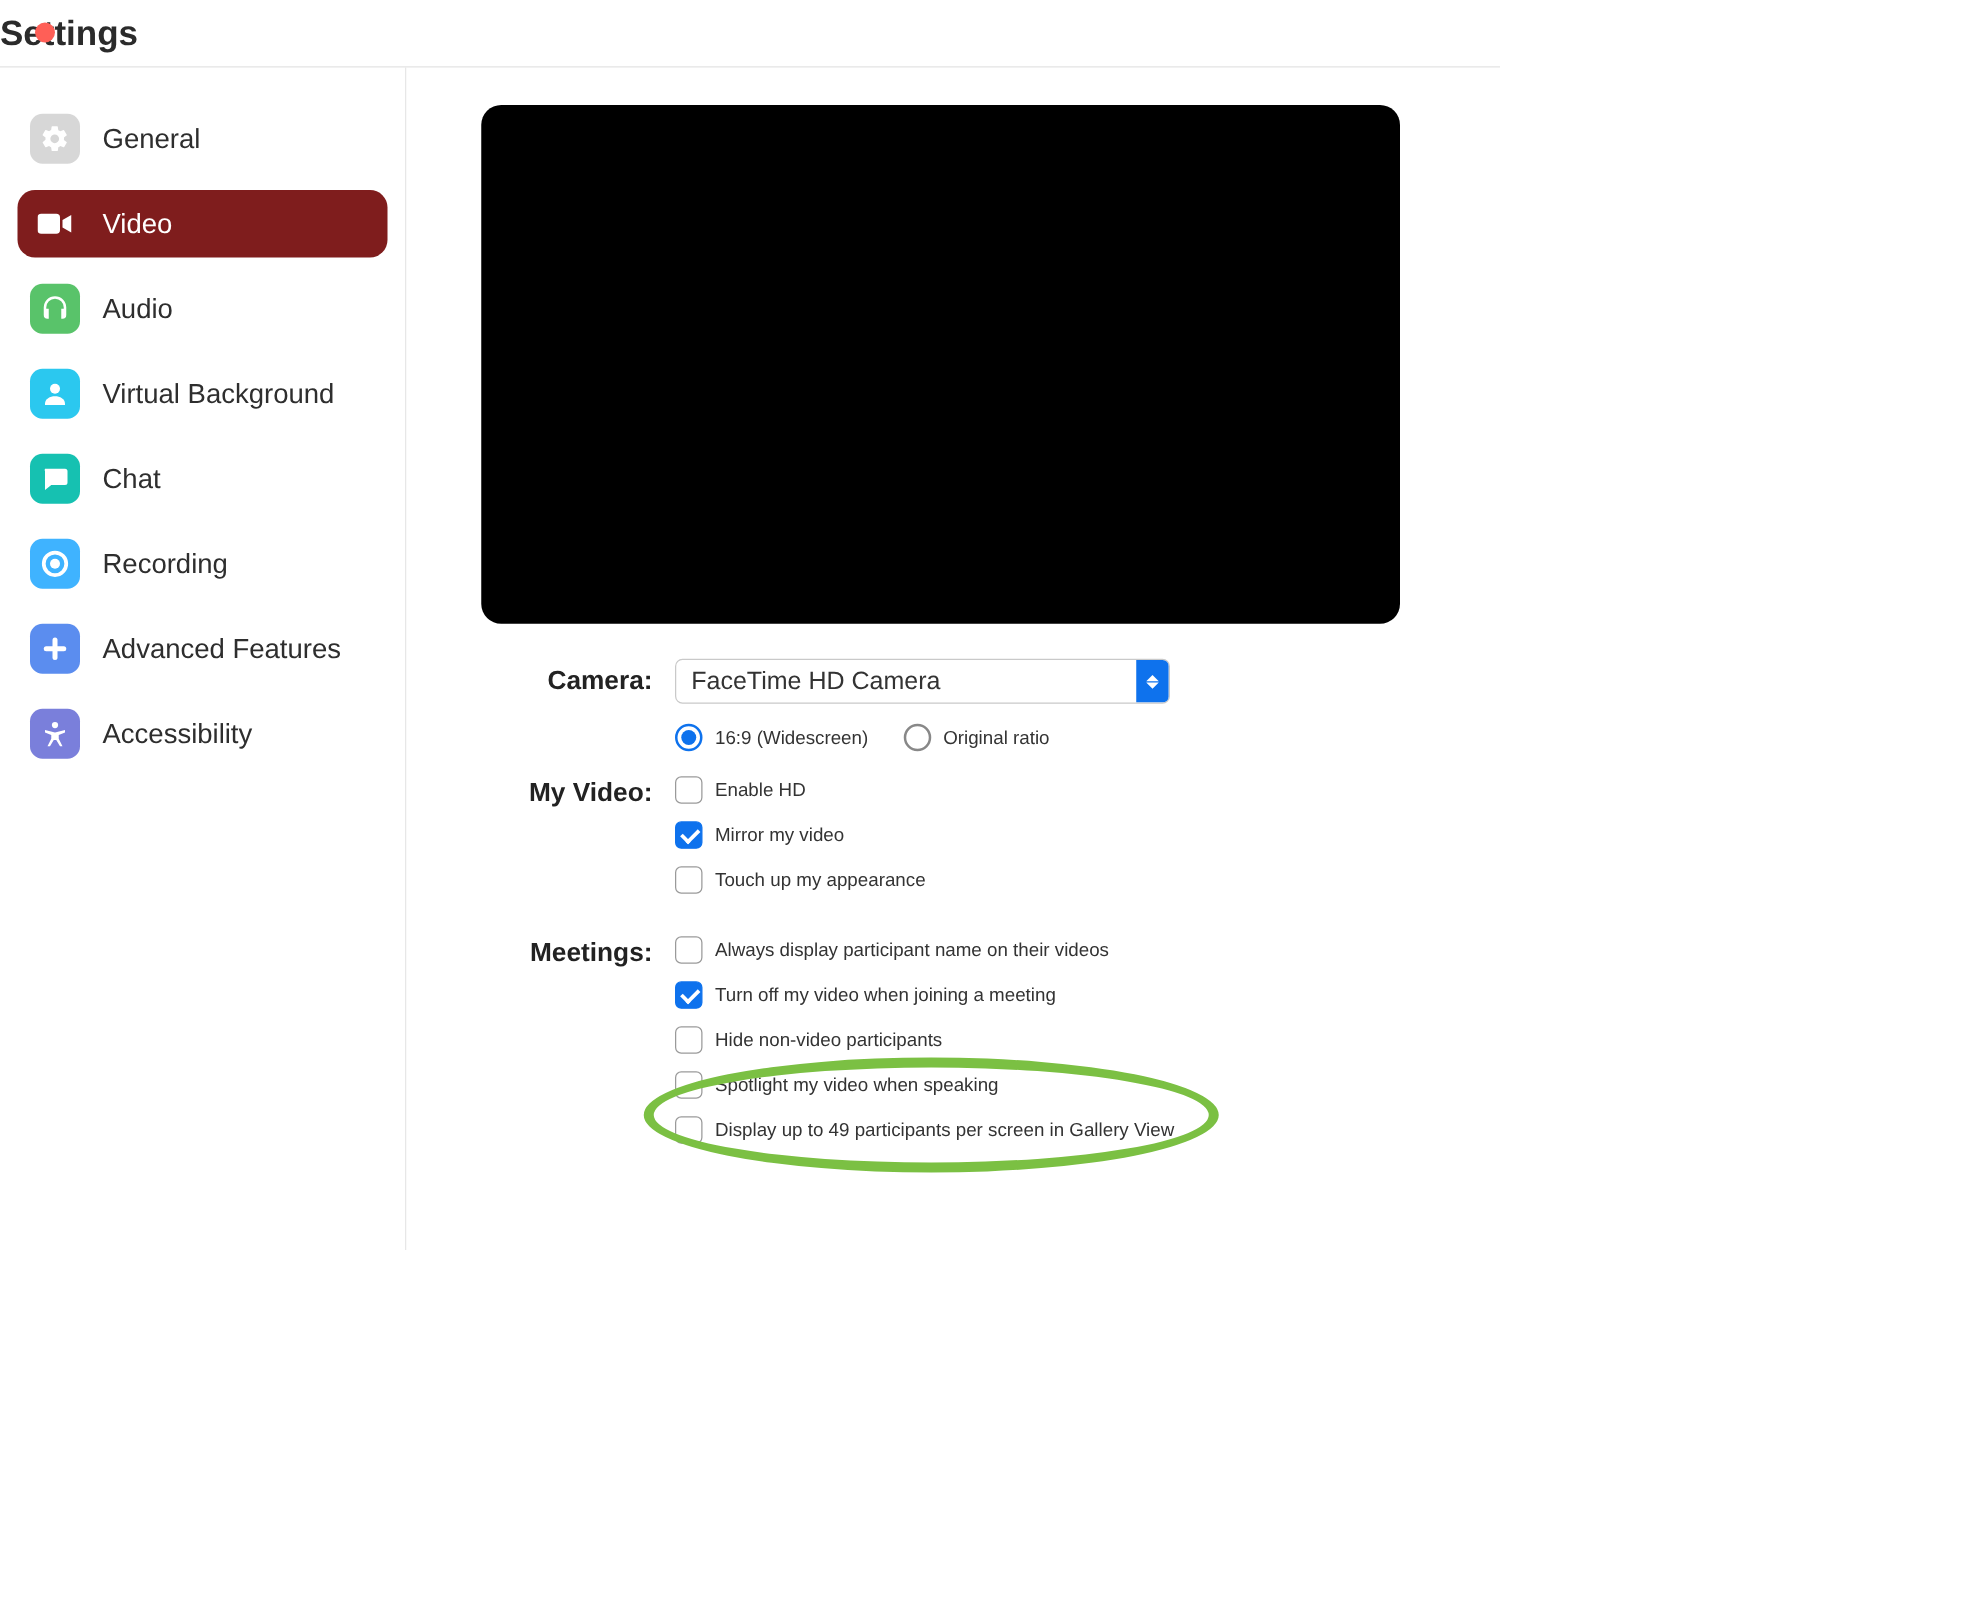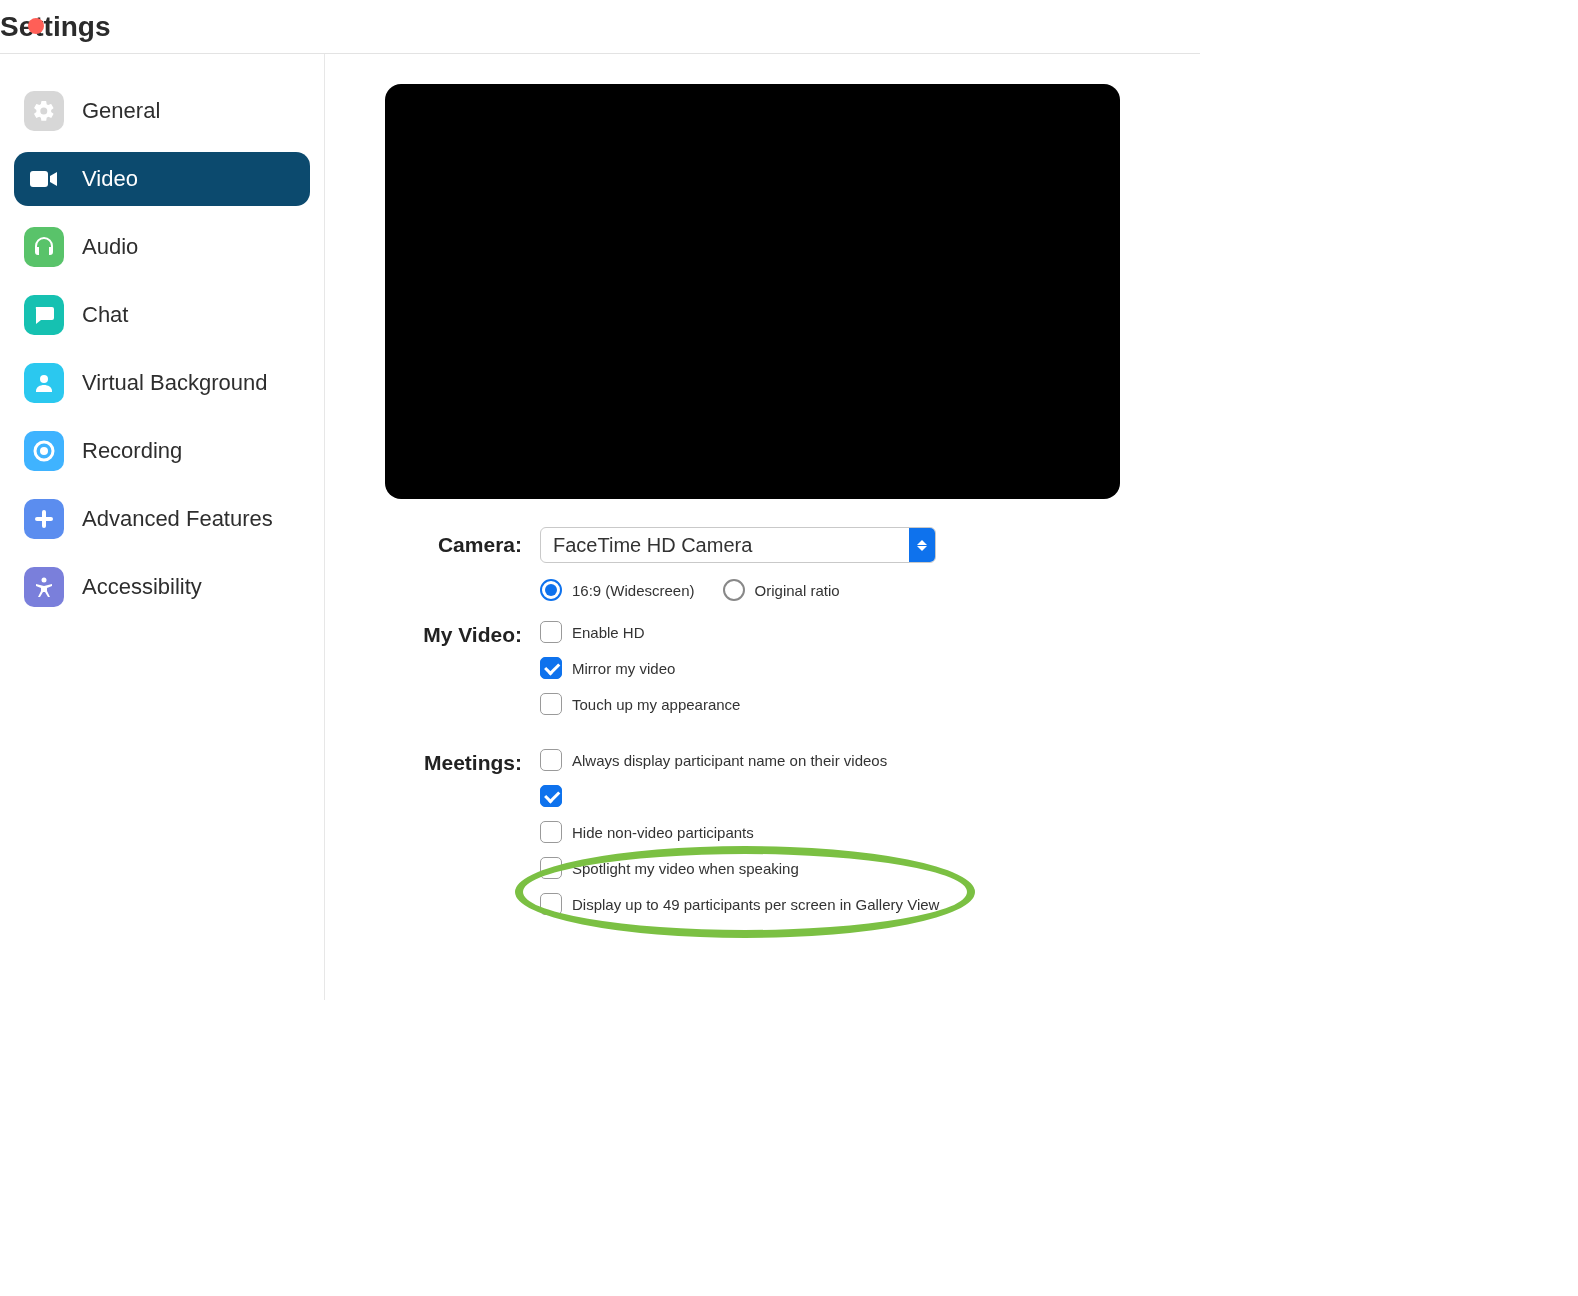--- a/index.html
+++ b/index.html
@@ -54,21 +54,21 @@
     display: flex;
     align-items: center;
     gap: 18px;
     height: 54px;
     padding: 0 10px;
     border-radius: 14px;
     cursor: pointer;
     margin-bottom: 14px;
   }
   .side-item.active {
-    background: #0c4a6e;
+    background: #7f1d1d;
   }
   .side-item.active .side-label { color: #fff; }
   .side-label {
     font-size: 22px;
     color: #2e2e2e;
   }
   .side-icon {
     width: 40px; height: 40px;
     border-radius: 10px;
     display: flex; align-items: center; justify-content: center;
@@ -224,36 +224,36 @@
       <div class="side-item">
         <div class="side-icon" style="background:#59c36a">
           <svg width="24" height="24" viewBox="0 0 24 24" fill="#fff">
               <path d="M12 2A9 9 0 0 0 3 11v6a3 3 0 0 0 3 3h1v-8H5v-1a7 7 0 0 1 14 0v1h-2v8h1a3 3 0 0 0 3-3v-6A9 9 0 0 0 12 2Z"></path>
             </svg>
         </div>
         <span class="side-label">Audio</span>
       </div>
 
       <div class="side-item">
-        <div class="side-icon" style="background:#16c1b1">
-          <svg width="24" height="24" viewBox="0 0 24 24" fill="#fff">
-              <path d="M4 4h16a2 2 0 0 1 2 2v9a2 2 0 0 1-2 2H9l-5 4V6A2 2 0 0 1 4 4Z"></path>
-            </svg>
-        </div>
-        <span class="side-label">Chat</span>
-      </div>
-
-      <div class="side-item">
         <div class="side-icon" style="background:#2bc8ef">
           <svg width="24" height="24" viewBox="0 0 24 24" fill="#fff">
               <circle cx="12" cy="8" r="4"></circle>
               <path d="M4 20c0-4 4-6 8-6s8 2 8 6v1H4Z"></path>
             </svg>
         </div>
         <span class="side-label">Virtual Background</span>
+      </div>
+
+      <div class="side-item">
+        <div class="side-icon" style="background:#16c1b1">
+          <svg width="24" height="24" viewBox="0 0 24 24" fill="#fff">
+              <path d="M4 4h16a2 2 0 0 1 2 2v9a2 2 0 0 1-2 2H9l-5 4V6A2 2 0 0 1 4 4Z"></path>
+            </svg>
+        </div>
+        <span class="side-label">Chat</span>
       </div>
 
       <div class="side-item">
         <div class="side-icon" style="background:#3fb3ff">
           <svg width="24" height="24" viewBox="0 0 24 24">
               <circle cx="12" cy="12" r="9" fill="none" stroke="#fff" stroke-width="3"></circle>
               <circle cx="12" cy="12" r="4" fill="#fff"></circle>
             </svg>
         </div>
         <span class="side-label">Recording</span>
@@ -326,20 +326,21 @@
 
         <div class="row meetings-block">
           <div class="row-label">Meetings:</div>
           <div class="row-controls">
             <div class="check chk-line" style="margin-top:4px">
               <span class="box"></span>
               <span>Always display participant name on their videos</span>
             </div>
             <div class="check on chk-line">
               <span class="box"></span>
+              <span>Turn off my video when joining a meeting</span>
             </div>
             <div class="check chk-line">
               <span class="box"></span>
               <span>Hide non-video participants</span>
             </div>
             <div class="check chk-line">
               <span class="box"></span>
               <span>Spotlight my video when speaking</span>
             </div>
             <div class="check chk-line">

